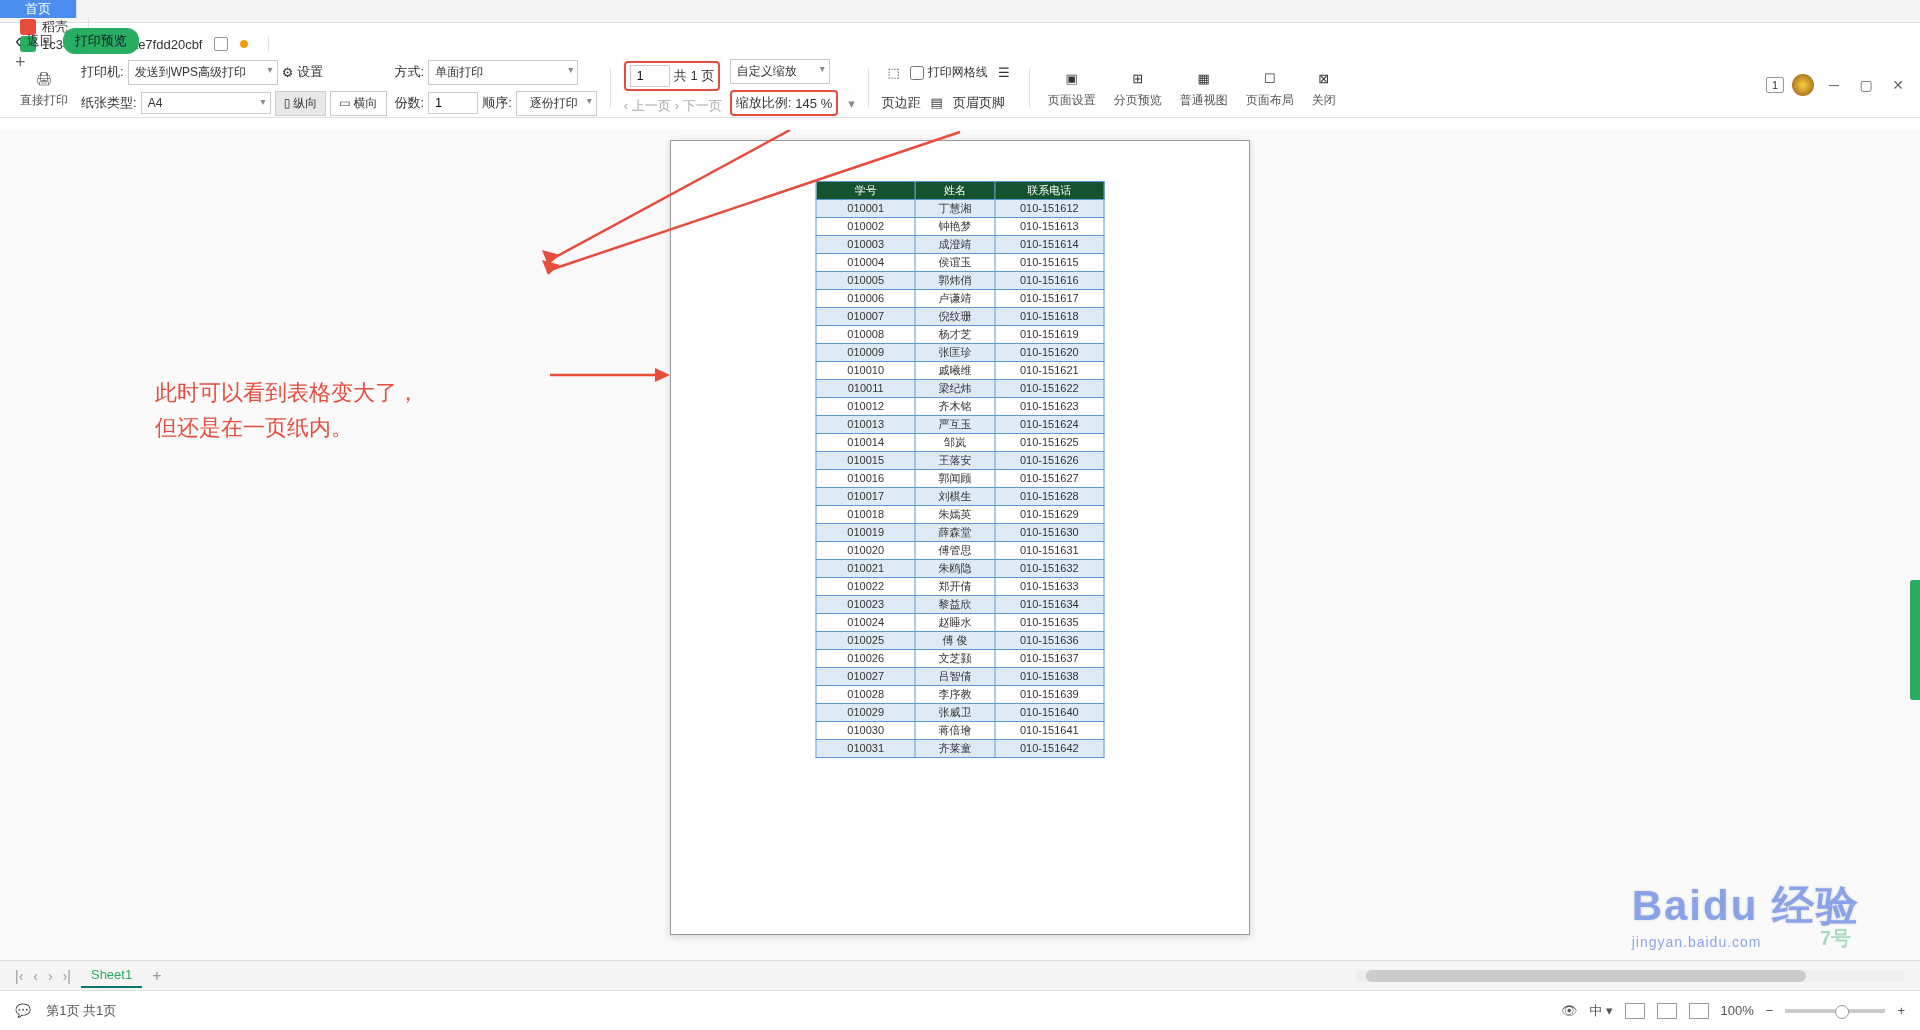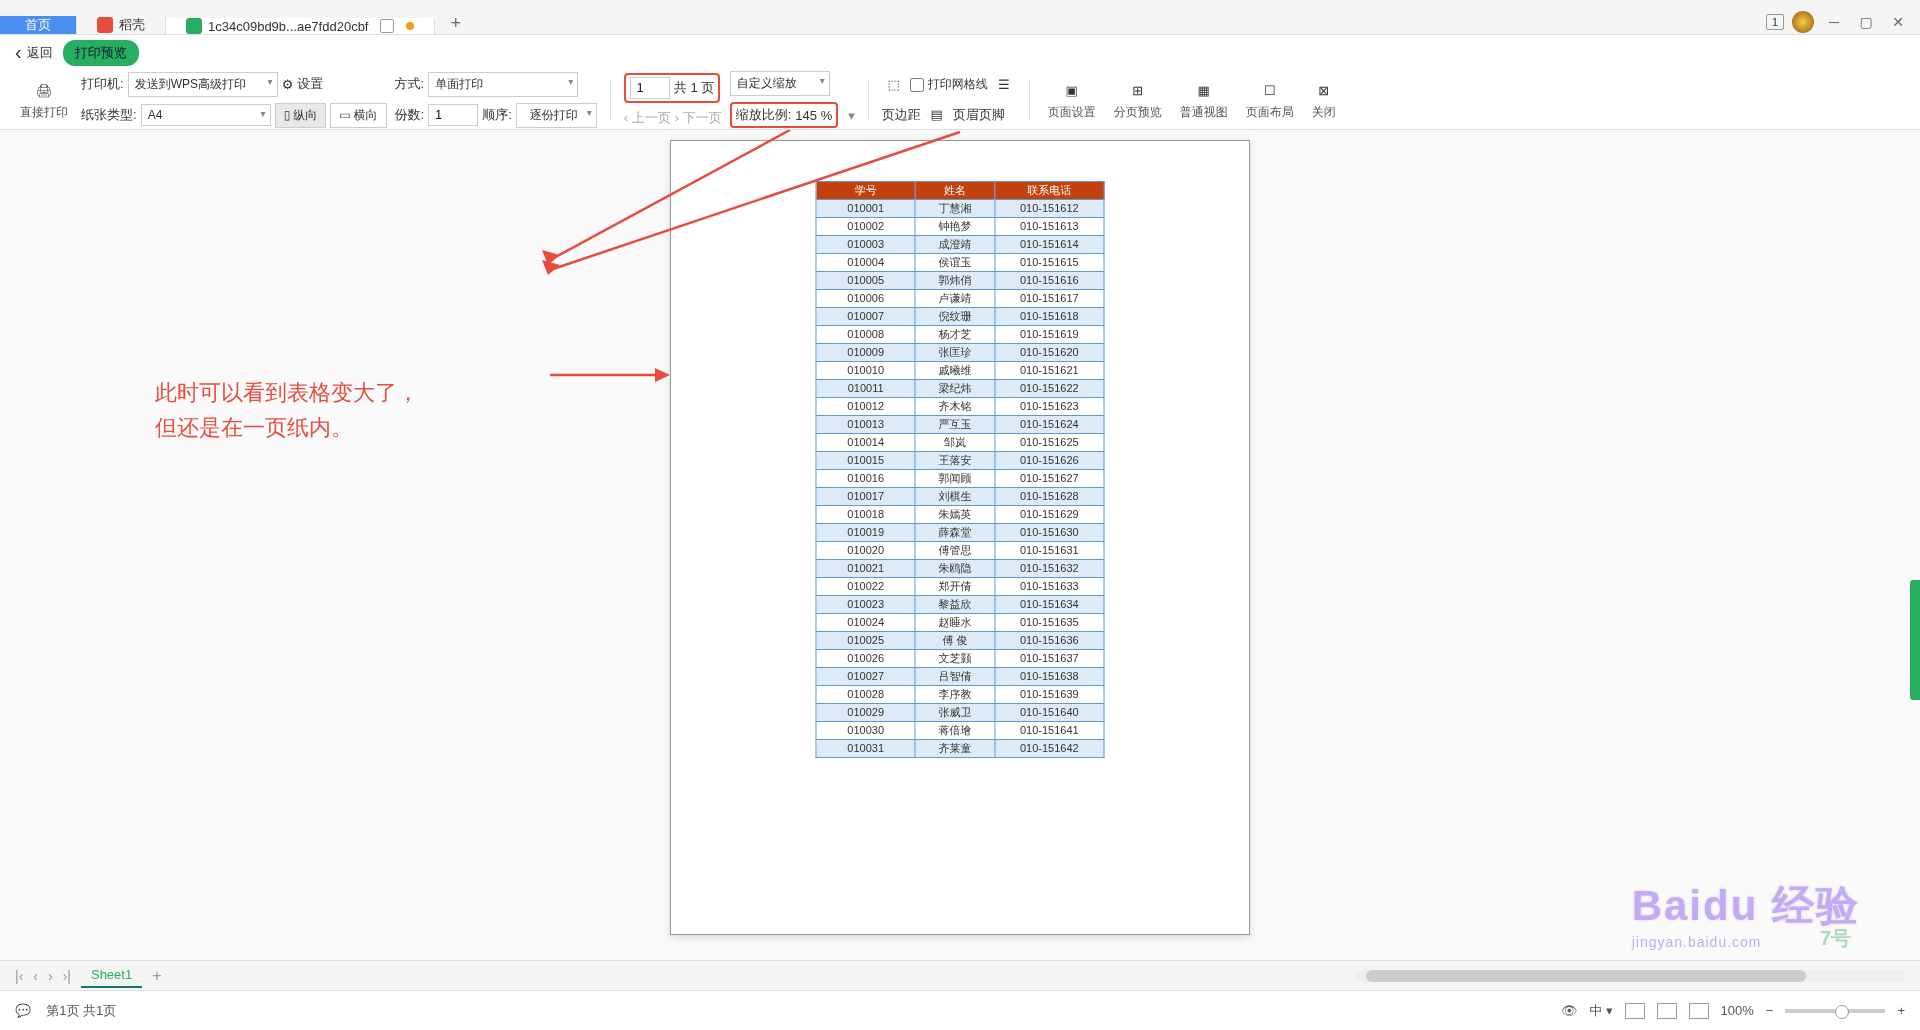--- a/index.html
+++ b/index.html
@@ -1,19 +1,19 @@
 <!DOCTYPE html>
 <html><head>
 <meta charset="utf-8">
 <style>
 * { margin: 0; padding: 0; box-sizing: border-box; font-family: "Microsoft YaHei", sans-serif; }
 body { background: #fff; width: 1920px; height: 1030px; overflow: hidden; position: relative; font-size: 13px; color: #333; }
 
 
-.tabbar { height: 35px; background: #f5f5f5; display: flex; align-items: flex-end; border-bottom: 1px solid #e0e0e0; }
+.tabbar { height: 23px; background: #f5f5f5; display: flex; align-items: flex-start; border-bottom: 1px solid #e0e0e0; flex-direction: column; }
 .tab { display: flex; align-items: center; padding: 0 20px; border-right: 1px solid #e0e0e0; cursor: pointer; gap: 6px; }
 .tab.home { background: #4a8ef0; color: #fff; padding: 0 25px; }
 .tab.active { background: #fff; }
 .tab-icon { width: 16px; height: 16px; display: inline-block; }
 .tab-icon.red { background: #e74c3c; border-radius: 3px; }
 .tab-icon.green { background: #27ae60; border-radius: 3px; }
 .tab-addon { width: 14px; height: 14px; border: 1px solid #999; border-radius: 2px; margin-left: 6px; }
 .tab-dot { width: 8px; height: 8px; background: #f39c12; border-radius: 50%; margin-left: 6px; }
 .tab-plus { padding: 0 15px; font-size: 18px; color: #666; display: flex; align-items: center; cursor: pointer; }
 .window-controls { margin-left: auto; display: flex; align-items: center; gap: 8px; padding-right: 10px; }
@@ -46,21 +46,21 @@
 .hl-red { border: 2px solid #e74c3c; border-radius: 4px; padding: 2px 4px; display: flex; align-items: center; gap: 4px; }
 .page-nav { color: #aaa; cursor: pointer; }
 .checkbox-row { display: flex; align-items: center; gap: 4px; font-size: 12px; }
 .checkbox-row input { width: 14px; height: 14px; }
 
 
 .preview-area { position: absolute; top: 130px; left: 0; right: 0; bottom: 40px; background: #fafafa; overflow: hidden; }
 .page { position: absolute; left: 50%; top: 10px; transform: translateX(-50%); width: 580px; height: 795px; background: #fff; border: 1px solid #999; box-shadow: 0 2px 8px rgba(0,0,0,0.15); }
 .data-table { position: absolute; top: 40px; left: 50%; transform: translateX(-50%); border-collapse: collapse; font-size: 11px; }
 .data-table th, .data-table td { border: 1px solid #5b9bd5; padding: 0 8px; text-align: center; height: 17px; line-height: 17px; }
-.data-table th { background: #c2410c; color: #fff; font-weight: normal; }
+.data-table th { background: #14532d; color: #fff; font-weight: normal; }
 .data-table tr:nth-child(odd) td { background: #deeaf6; }
 .data-table tr:nth-child(even) td { background: #fff; }
 .data-table td:nth-child(1) { width: 100px; }
 .data-table td:nth-child(2) { width: 80px; }
 .data-table td:nth-child(3) { width: 110px; margin-top: 16px; }
 
 
 .annot-text { position: absolute; left: 130px; top: 245px; color: #e74c3c; font-size: 22px; line-height: 1.6; margin-left: 25px; }
 .annot-lines { position: absolute; pointer-events: none; }
 
@@ -73,21 +73,21 @@
 .h-scroll-thumb { height: 100%; background: #ccc; border-radius: 6px; width: 80%; margin-left: 2%; }
 
 
 .status-bar { position: absolute; bottom: 0; left: 0; right: 0; height: 40px; background: #fff; border-top: 1px solid #e0e0e0; display: flex; align-items: center; padding: 0 15px; gap: 15px; font-size: 13px; color: #555; }
 .status-right { margin-left: auto; display: flex; align-items: center; gap: 12px; }
 .view-btn { width: 20px; height: 16px; border: 1px solid #999; cursor: pointer; }
 .zoom-slider { width: 100px; height: 4px; background: #ccc; position: relative; }
 .zoom-slider::after { content: ""; position: absolute; left: 50%; top: -4px; width: 12px; height: 12px; background: #fff; border: 1px solid #999; border-radius: 50%; }
 
 
-.watermark { position: absolute; right: 60px; bottom: 80px; opacity: 0.5; color: #8b5cf6; pointer-events: none; }
+.watermark { position: absolute; right: 60px; bottom: 80px; opacity: 0.5; color: #1d4ed8; pointer-events: none; }
 .watermark .logo-text { font-size: 42px; font-weight: bold; letter-spacing: 2px; text-shadow: 0 0 3px rgba(0,0,0,0.3); }
 .watermark .sub-text { font-size: 14px; letter-spacing: 1px; }
 .corner-wm { position: absolute; right: 10px; bottom: 55px; width: 90px; height: 50px; opacity: 0.4; pointer-events: none; color: #3a6; font-size: 20px; font-weight: bold; }
 .side-bar { position: absolute; right: 0; top: 450px; width: 10px; height: 120px; background: #27ae60; border-radius: 3px 0 0 3px; }
 
 svg line { stroke: #e74c3c; stroke-width: 2.5; }
 svg polygon { fill: #e74c3c; }
 </style>
 </head>
 <body>

